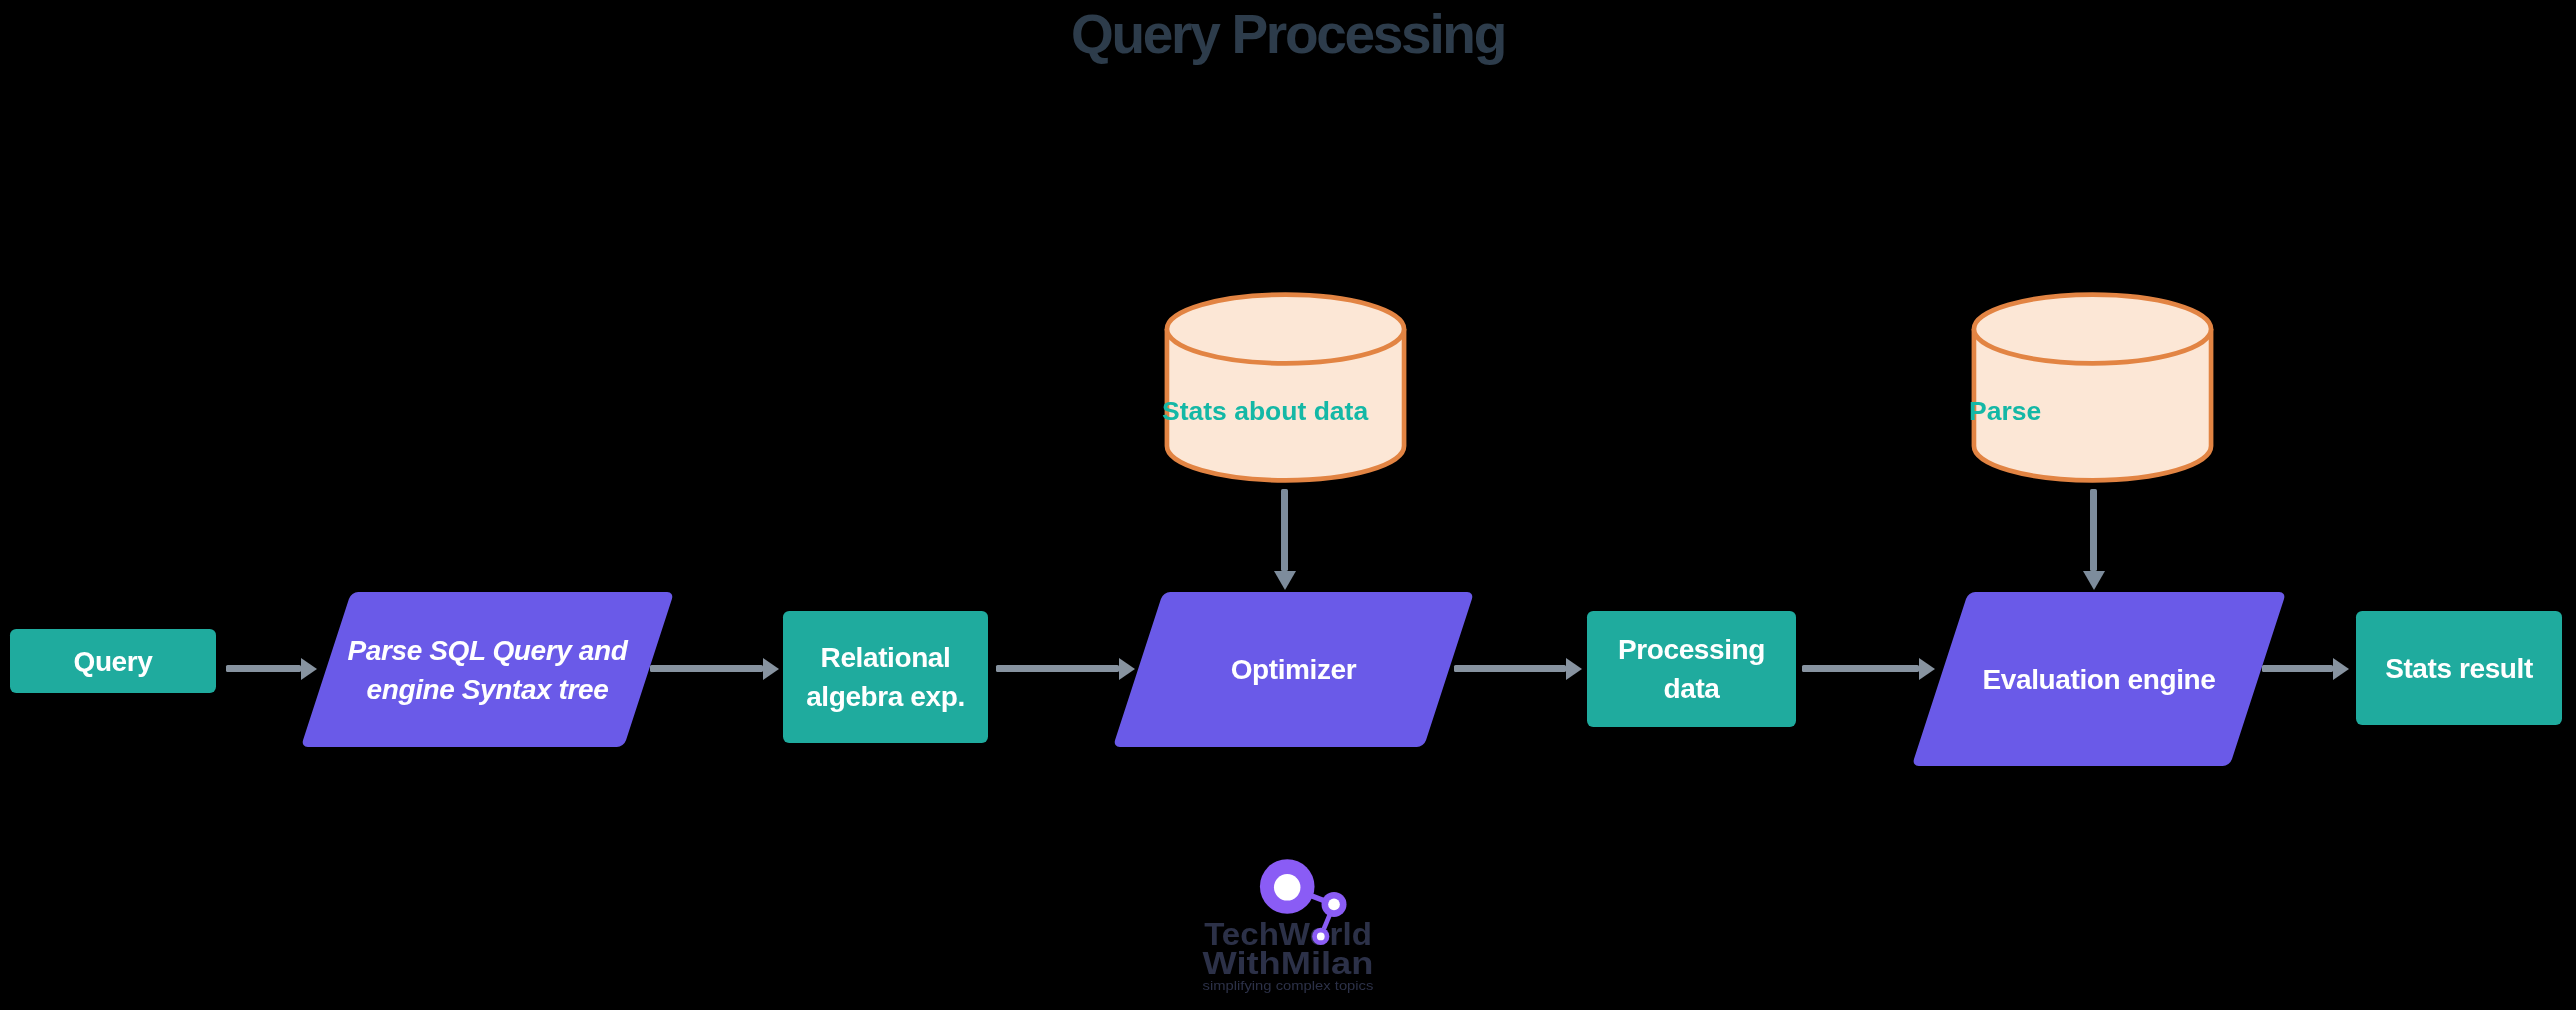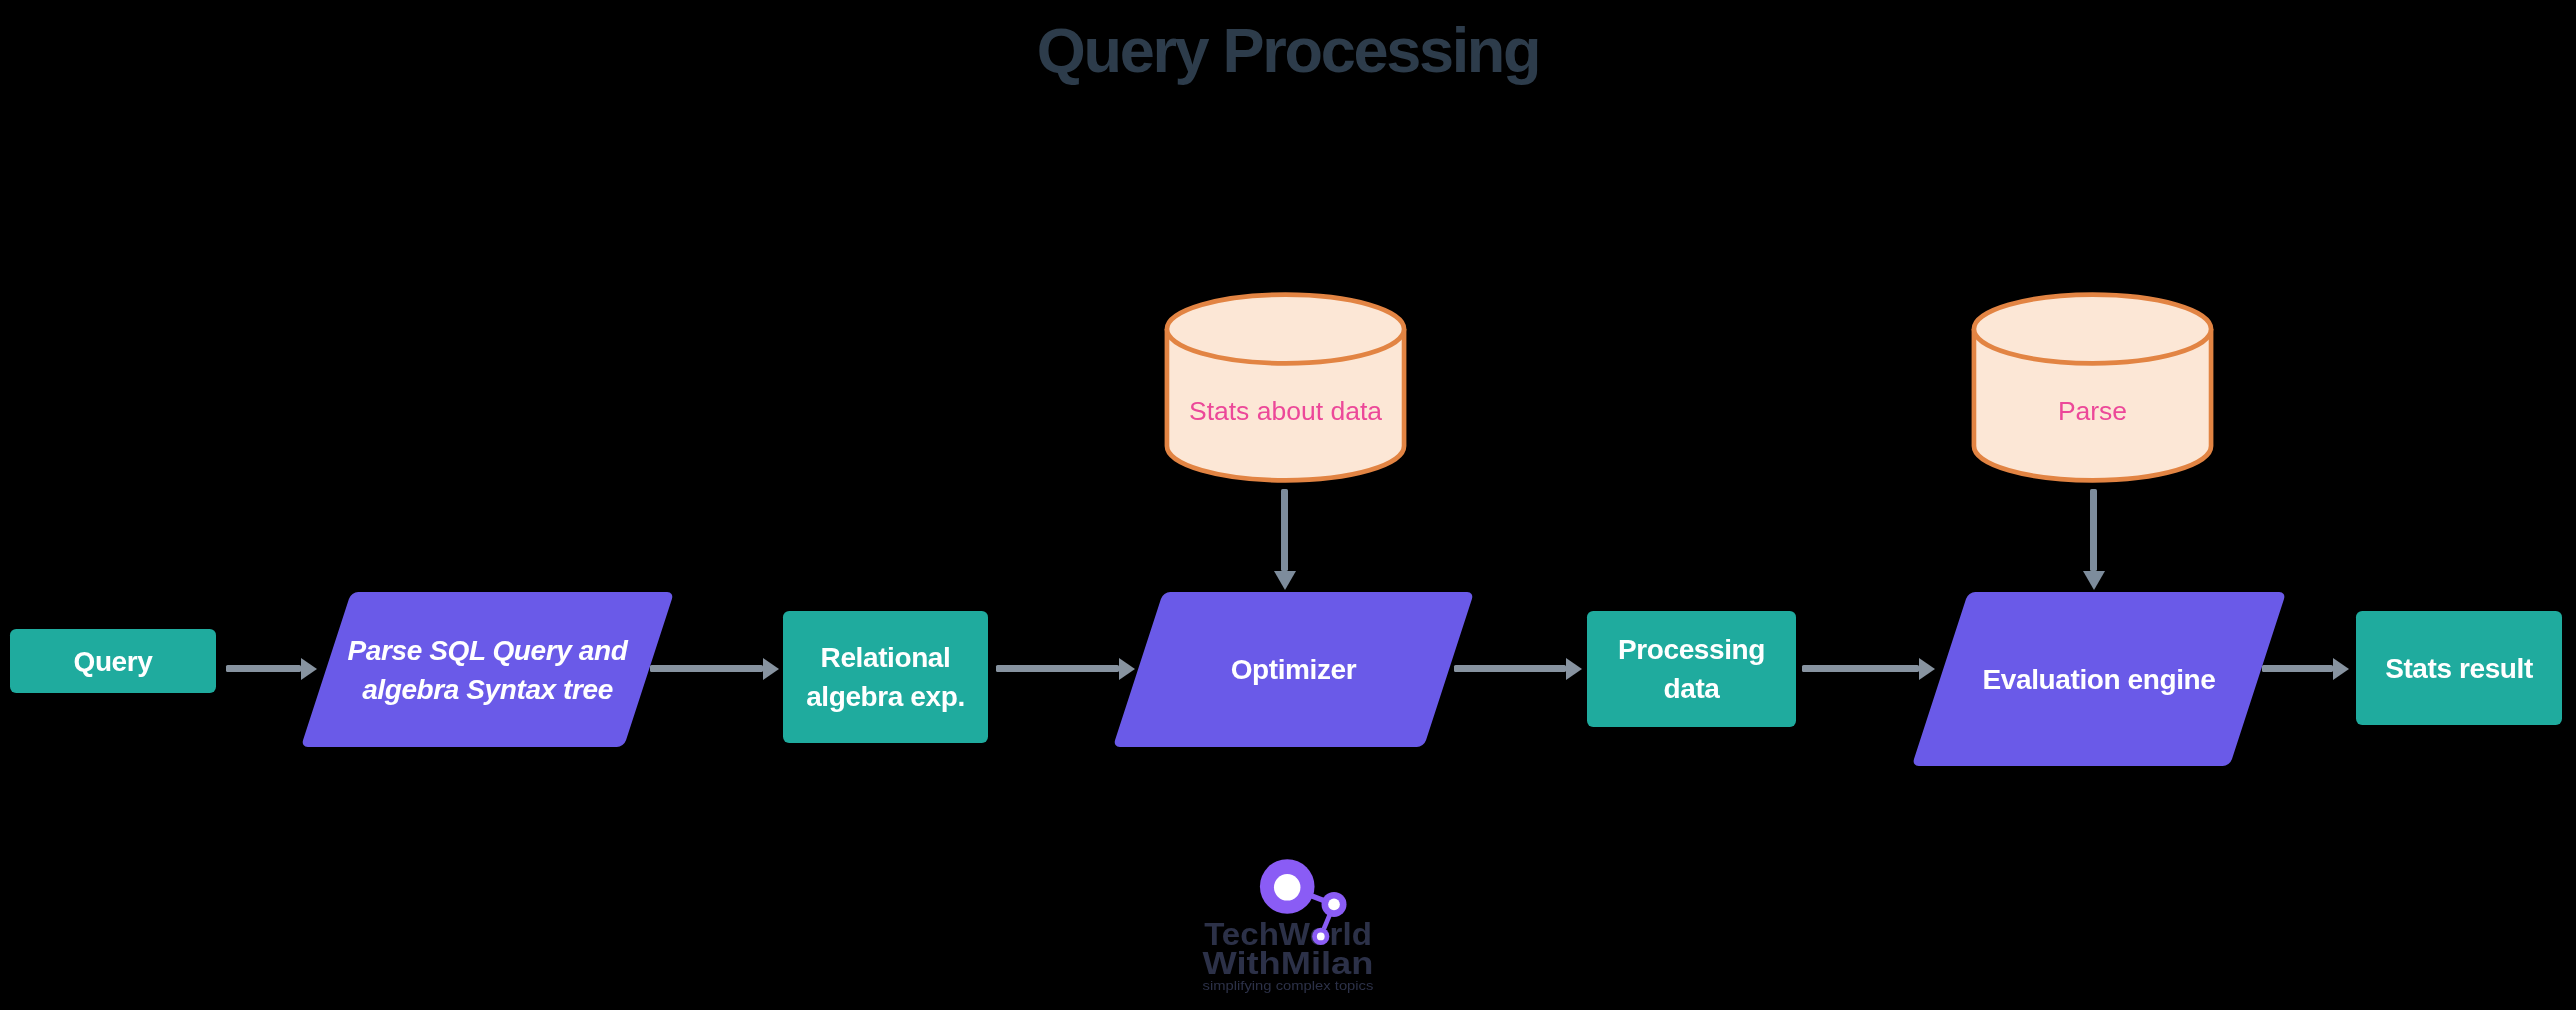--- a/index.html
+++ b/index.html
@@ -12,24 +12,24 @@
     width: 2576px;
     height: 1010px;
     background: #000000;
     overflow: hidden;
     font-family: "Liberation Sans", sans-serif;
   }
 
   
   .title {
     position: absolute;
-    left: 0; right: 0; top: 14px;
+    left: 0; right: 0; top: 2px;
     margin: 0;
     text-align: center;
-    font-size: 63px;
+    font-size: 55px;
     font-weight: 700;
     letter-spacing: -2.3px;
     color: #2d3c4b;
   }
 
   
   .node {
     position: absolute;
     display: flex;
     flex-direction: column;
@@ -88,24 +88,25 @@
     border-right: 11.7px solid transparent;
     border-top: 19px solid #7d8c9c;
   }
 
   
   .cyl { position: absolute; width: 247px; height: 195px; }
   .cyl svg { position: absolute; left: 0; top: 0; }
   .cyl-label {
     position: absolute;
     left: 0; right: 0; top: 104px;
-    text-align: center;
+    text-align: left;
     font-size: 26.5px;
     line-height: 34px;
-    color: #ec4899;
+    color: #14b8a6;
+    font-weight: bold;
   }
 
   
   .logo { position: absolute; left: 1171px; top: 855px; width: 234px; height: 141px; }
 </style>
 </head>
 <body>
 
 <div class="stage">
 
@@ -141,21 +142,21 @@
   </div>
 
   <div class="harrow" style="left:226px; width:91px;">
     <div class="hshaft"></div>
     <div class="hhead"></div>
   </div>
 
   <div class="node pgram" style="left:300px; top:592px; width:375px; height:155px;font-style:italic;">
     <div class="pgram-bg"></div>
     <span>Parse SQL Query and</span>
-    <span>algebra Syntax tree</span>
+    <span>engine Syntax tree</span>
   </div>
 
   <div class="harrow" style="left:650px; width:129px;">
     <div class="hshaft"></div>
     <div class="hhead"></div>
   </div>
 
   <div class="node rect" style="left:783px; top:611px; width:205px; height:132px;">
     <span>Relational</span>
     <span>algebra exp.</span>

